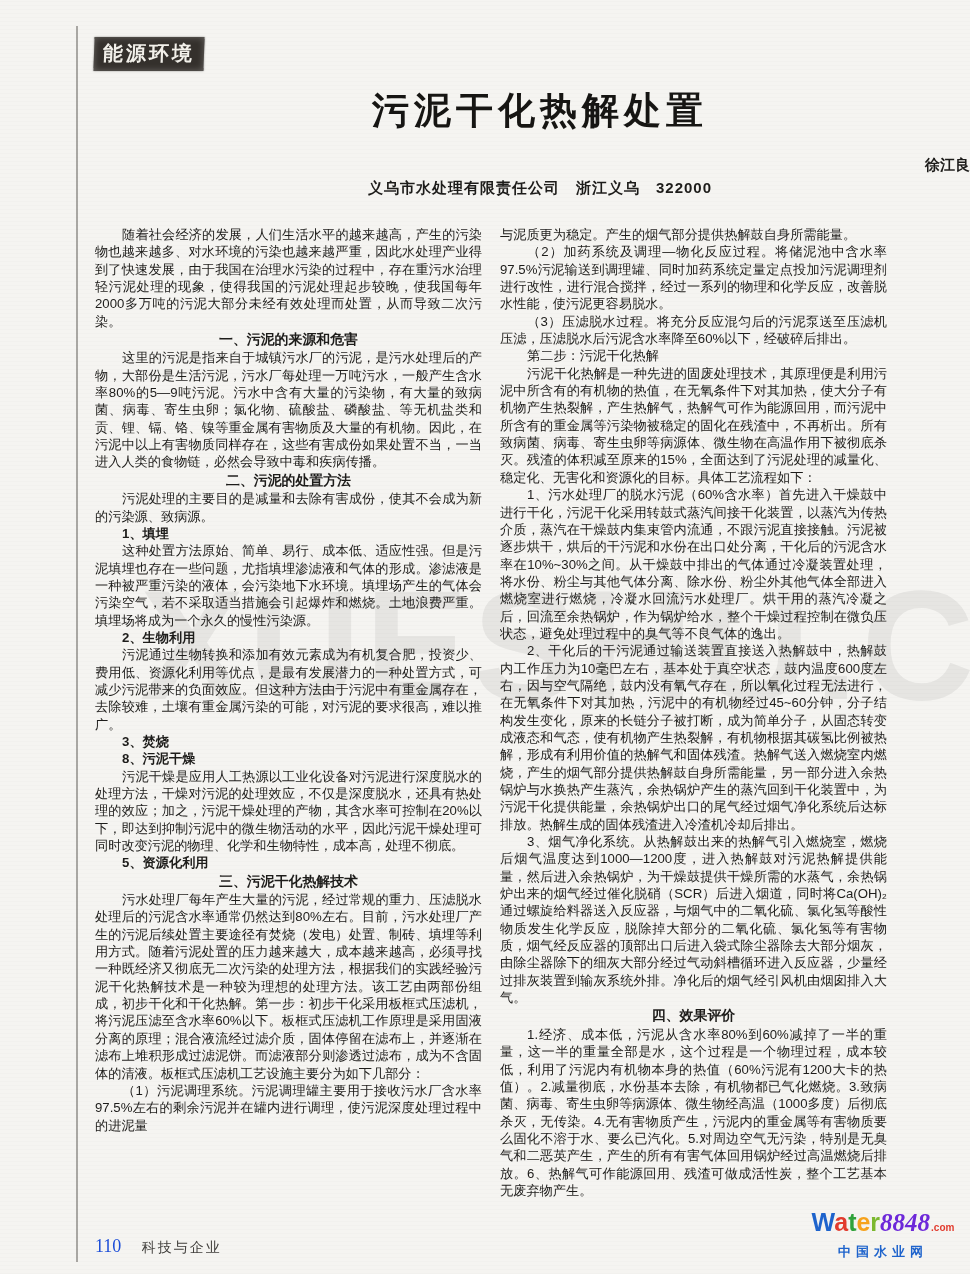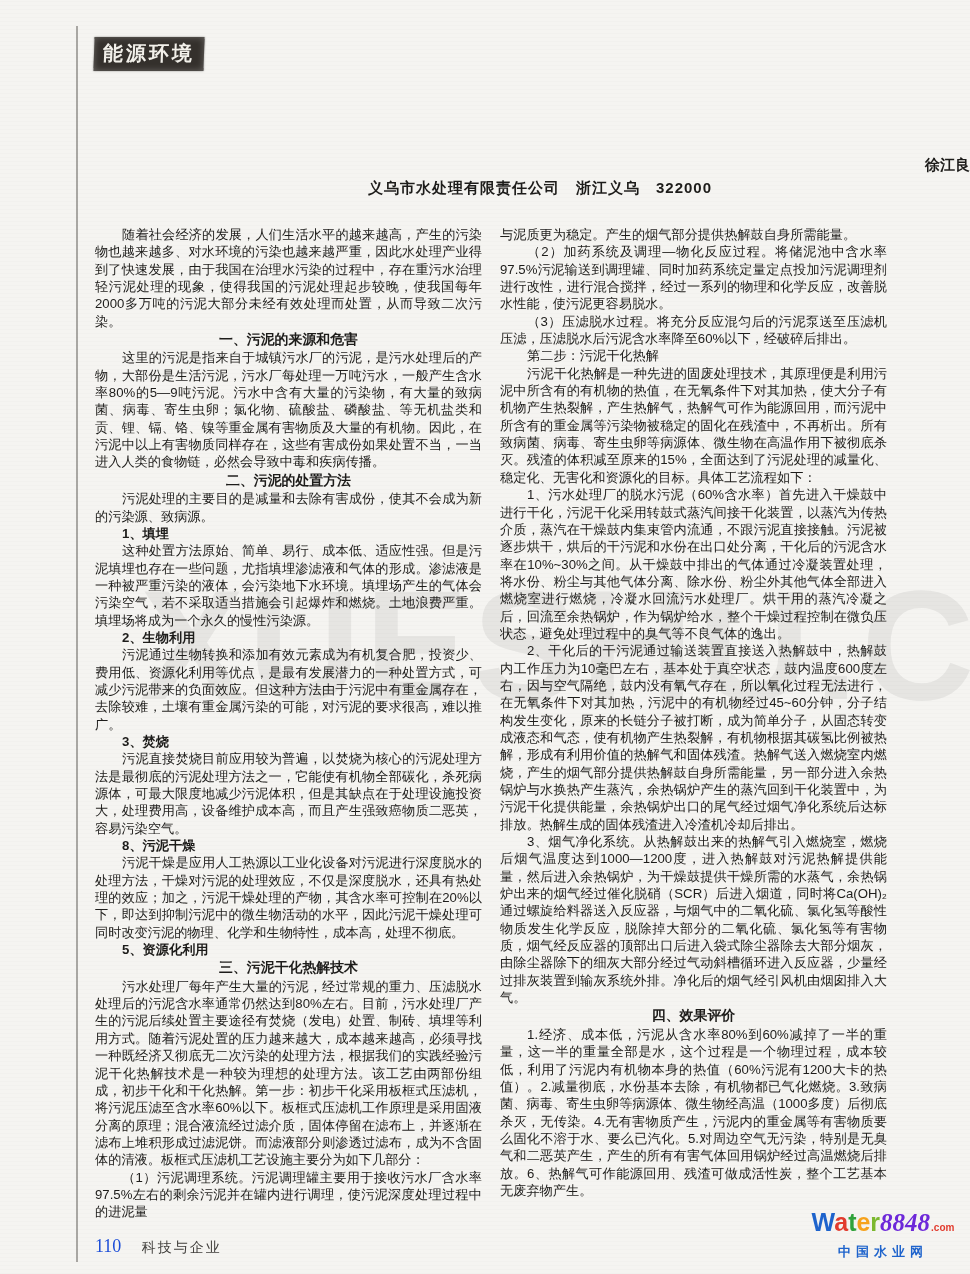--- a/index.html
+++ b/index.html
@@ -55,37 +55,37 @@
 <body>
 
 <div class="page">
 
   <div class="scan-edge"></div>
 
   <div class="badge">
     <span>能源环境</span>
   </div>
 
+  <h1 class="title">污泥干化热解处置</h1>
   <div class="author">徐江良</div>
   <div class="affiliation">义乌市水处理有限责任公司　浙江义乌　322000</div>
 
   <div class="watermark">XUESHU.COM</div>
 
   <div class="col col-left">
       <div class="block-para">随着社会经济的发展，人们生活水平的越来越高，产生的污染物也越来越多、对水环境的污染也越来越严重，因此水处理产业得到了快速发展，由于我国在治理水污染的过程中，存在重污水治理轻污泥处理的现象，使得我国的污泥处理起步较晚，使我国每年2000多万吨的污泥大部分未经有效处理而处置，从而导致二次污染。</div>
       <div class="block-heading">一、污泥的来源和危害</div>
       <div class="block-para">这里的污泥是指来自于城镇污水厂的污泥，是污水处理后的产物，大部份是生活污泥，污水厂每处理一万吨污水，一般产生含水率80%的5—9吨污泥。污水中含有大量的污染物，有大量的致病菌、病毒、寄生虫卵；氯化物、硫酸盐、磷酸盐、等无机盐类和贡、锂、镉、铬、镍等重金属有害物质及大量的有机物。因此，在污泥中以上有害物质同样存在，这些有害成份如果处置不当，一当进入人类的食物链，必然会导致中毒和疾病传播。</div>
       <div class="block-heading">二、污泥的处置方法</div>
       <div class="block-para">污泥处理的主要目的是减量和去除有害成份，使其不会成为新的污染源、致病源。</div>
       <div class="block-subheading">1、填埋</div>
       <div class="block-para">这种处置方法原始、简单、易行、成本低、适应性强。但是污泥填埋也存在一些问题，尤指填埋渗滤液和气体的形成。渗滤液是一种被严重污染的液体，会污染地下水环境。填埋场产生的气体会污染空气，若不采取适当措施会引起爆炸和燃烧。土地浪费严重。填埋场将成为一个永久的慢性污染源。</div>
       <div class="block-subheading">2、生物利用</div>
       <div class="block-para">污泥通过生物转换和添加有效元素成为有机复合肥，投资少、费用低、资源化利用等优点，是最有发展潜力的一种处置方式，可减少污泥带来的负面效应。但这种方法由于污泥中有重金属存在，去除较难，土壤有重金属污染的可能，对污泥的要求很高，难以推广。</div>
       <div class="block-subheading">3、焚烧</div>
-      <div class="block-para">污泥直接焚烧目前应用较为普遍，以焚烧为核心的污泥处理方法是最彻底的污泥处理方法之一，它能使有机物全部碳化，杀死病源体，可最大限度地减少污泥体积，但是其缺点在于处理设施投资大，处理费用高，设备维护成本高，而且产生强致癌物质二恶英，容易污染空气。</div>
       <div class="block-subheading">8、污泥干燥</div>
       <div class="block-para">污泥干燥是应用人工热源以工业化设备对污泥进行深度脱水的处理方法，干燥对污泥的处理效应，不仅是深度脱水，还具有热处理的效应；加之，污泥干燥处理的产物，其含水率可控制在20%以下，即达到抑制污泥中的微生物活动的水平，因此污泥干燥处理可同时改变污泥的物理、化学和生物特性，成本高，处理不彻底。</div>
       <div class="block-subheading">5、资源化利用</div>
       <div class="block-heading">三、污泥干化热解技术</div>
       <div class="block-para">污水处理厂每年产生大量的污泥，经过常规的重力、压滤脱水处理后的污泥含水率通常仍然达到80%左右。目前，污水处理厂产生的污泥后续处置主要途径有焚烧（发电）处置、制砖、填埋等利用方式。随着污泥处置的压力越来越大，成本越来越高，必须寻找一种既经济又彻底无二次污染的处理方法，根据我们的实践经验污泥干化热解技术是一种较为理想的处理方法。该工艺由两部份组成，初步干化和干化热解。第一步：初步干化采用板框式压滤机，将污泥压滤至含水率60%以下。板框式压滤机工作原理是采用固液分离的原理；混合液流经过滤介质，固体停留在滤布上，并逐渐在滤布上堆积形成过滤泥饼。而滤液部分则渗透过滤布，成为不含固体的清液。板框式压滤机工艺设施主要分为如下几部分：</div>
       <div class="block-para">（1）污泥调理系统。污泥调理罐主要用于接收污水厂含水率97.5%左右的剩余污泥并在罐内进行调理，使污泥深度处理过程中的进泥量</div>
     </div>
   <div class="col col-right">
       <div class="block-para-cont">与泥质更为稳定。产生的烟气部分提供热解鼓自身所需能量。</div>
       <div class="block-para">（2）加药系统及调理—物化反应过程。将储泥池中含水率97.5%污泥输送到调理罐、同时加药系统定量定点投加污泥调理剂进行改性，进行混合搅拌，经过一系列的物理和化学反应，改善脱水性能，使污泥更容易脱水。</div>

